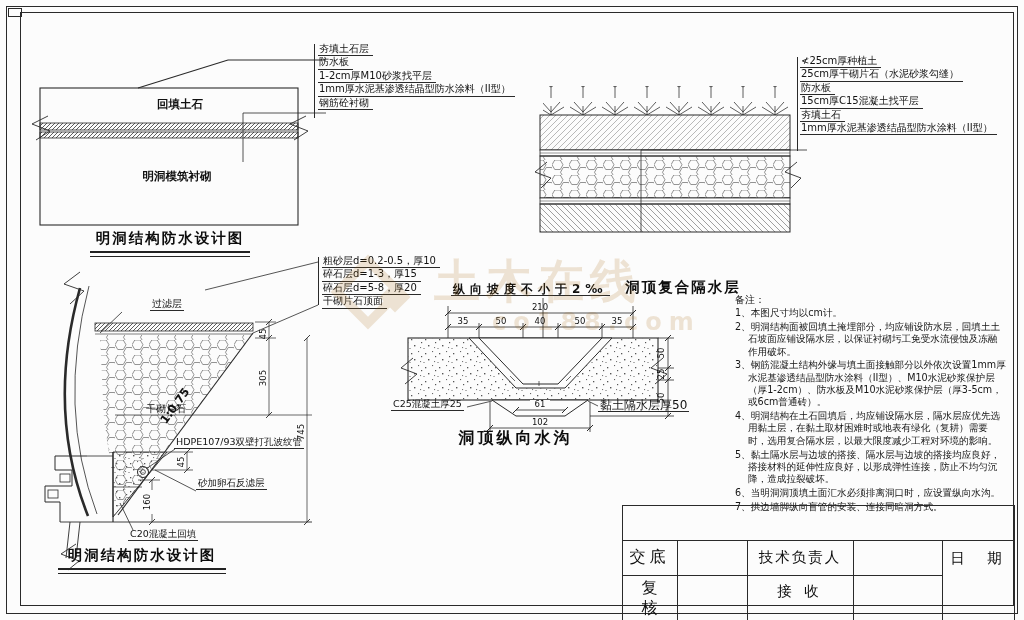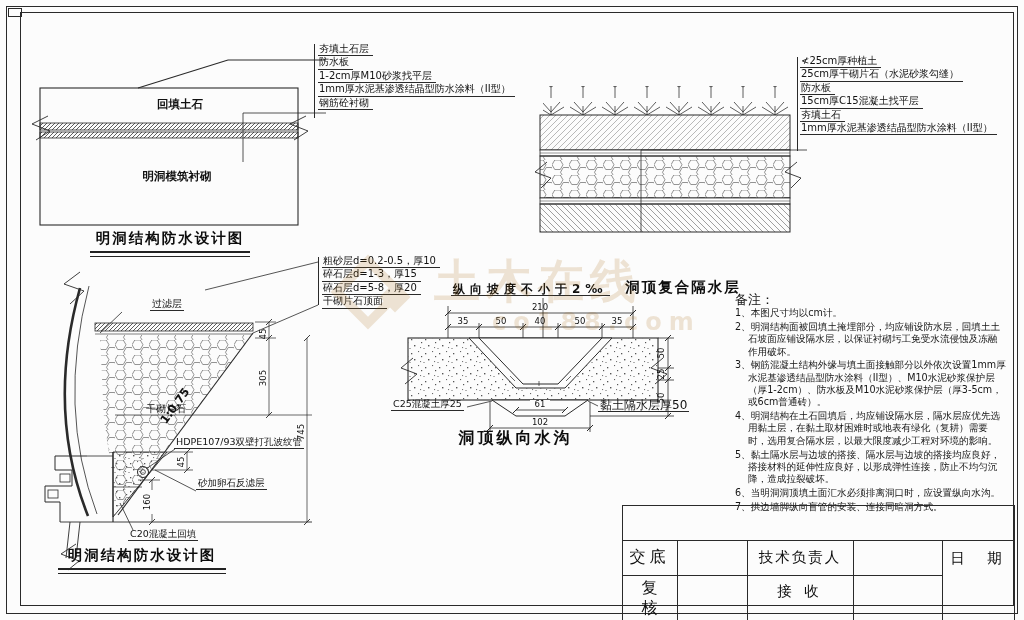--- a/index.html
+++ b/index.html
@@ -10,21 +10,21 @@
   .hline{position:absolute;height:1px;background:#2a2a2a;}
   .lblstack{position:absolute;}
   .lblstack .it{font-size:10px;line-height:12.4px;border-bottom:1px solid #2a2a2a;
                 white-space:nowrap;padding:0 4px 0 1px;width:max-content;}
   .ulbl{position:absolute;font-size:10px;line-height:12px;border-bottom:1px solid #2a2a2a;
         white-space:nowrap;padding:0 2px;}
   .txt{position:absolute;font-size:10px;white-space:nowrap;}
   .dtitle{position:absolute;font-weight:bold;font-size:14.5px;letter-spacing:2px;text-align:center;color:#0d0d0d;}
   .dline{height:1.5px;background:#222;margin:3px auto 0;}
   .notes{position:absolute;left:735px;top:294px;width:272px;font-size:9.6px;line-height:12.3px;color:#151515;}
-  .notes .nt{font-size:13px;margin-bottom:1px;}
+  .notes .nt{font-size:10px;margin-bottom:1px;}
   .note-item{padding-left:13px;text-indent:-13px;margin-bottom:1.5px;}
   .tbcell{position:absolute;display:flex;align-items:center;justify-content:center;
           font-size:15px;letter-spacing:4px;color:#0d0d0d;}
   svg{position:absolute;overflow:visible;}
   svg text{fill:#111;font-family:"DejaVu Sans","Liberation Sans",sans-serif;}
   .wm{position:absolute;left:332px;top:256px;opacity:0.16;color:#a16207;display:flex;
       align-items:flex-start;pointer-events:none;}
   .wm-text{font-size:46px;font-weight:bold;letter-spacing:6px;line-height:50px;}
   .wm-sub{font-size:24px;font-weight:bold;letter-spacing:7px;margin:2px 0 0 58px;}
 </style>

